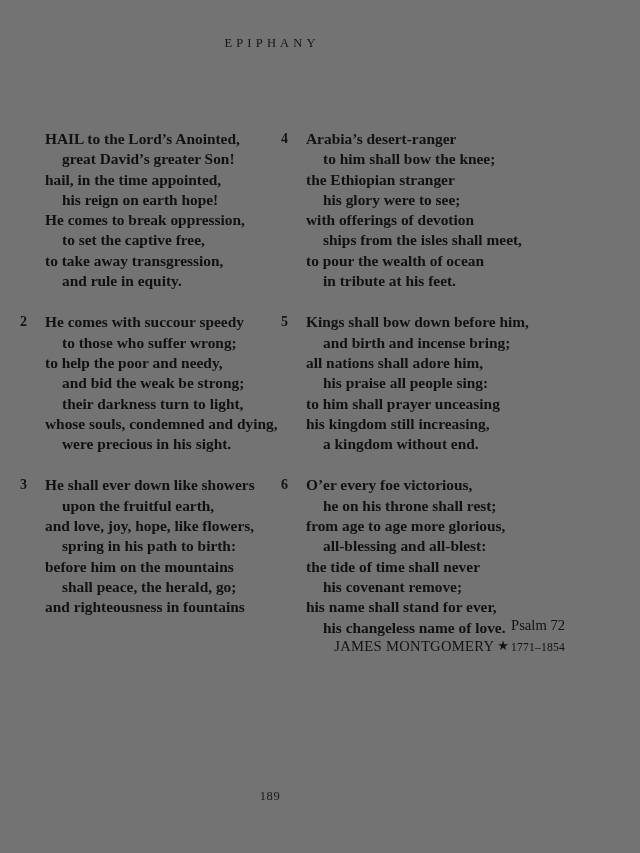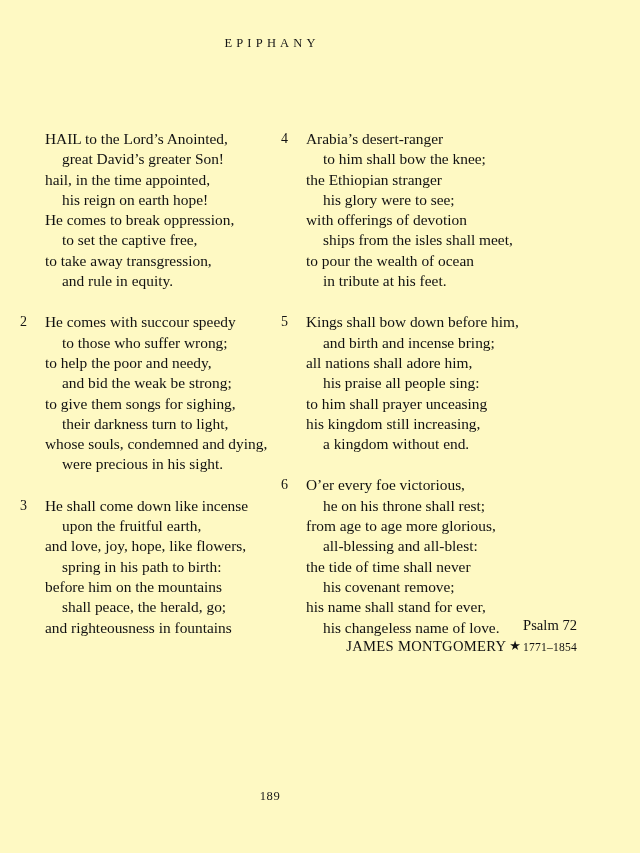--- a/index.html
+++ b/index.html
@@ -11,21 +11,21 @@
     height: 853px;
     background: #ffffff;
     font-family: "Liberation Serif", "DejaVu Serif", serif;
     color: #0d0d0d;
     position: relative;
     overflow: hidden;
   }
   .page {
     position: absolute;
     inset: 0;
-    background: #fef9c3;
+    background: #737373;
   }
 
   
   .running-head {
     position: absolute;
     top: 36px;
     left: 0;
     width: 540px;
     text-align: center;
     font-size: 12.5px;
@@ -36,20 +36,21 @@
     color: #151515;
   }
 
   
   .hymn-body {
     position: absolute;
     top: 129px;
     left: 0;
     width: 640px;
     height: 470px;
+    font-weight: bold;
   }
   .column {
     position: absolute;
     top: 0;
   }
   .column.left  { left: 20px;  width: 255px; }
   .column.right { left: 281px; width: 290px; }
 
   .stanza {
     position: relative;
@@ -75,21 +76,21 @@
     color: #111111;
   }
   .line.indent {
     padding-left: 17px;
   }
 
   
   .attribution {
     position: absolute;
     top: 615px;
-    left: 12px;
+    left: 0;
     width: 565px;
     text-align: right;
   }
   .source-line {
     font-size: 14.6px;
     line-height: 20px;
     color: #121212;
   }
   .author-line {
     font-size: 14.6px;
@@ -148,30 +149,29 @@
             <div class="line indent">and rule in equity.</div>
           </div>
         </div>
         <div class="stanza">
           <div class="stanza-number">2</div>
           <div class="stanza-lines">
             <div class="line">He comes with succour speedy</div>
             <div class="line indent">to those who suffer wrong;</div>
             <div class="line">to help the poor and needy,</div>
             <div class="line indent">and bid the weak be strong;</div>
-            <div class="line">to give them songs for sighing,</div>
             <div class="line indent">their darkness turn to light,</div>
             <div class="line">whose souls, condemned and dying,</div>
             <div class="line indent">were precious in his sight.</div>
           </div>
         </div>
         <div class="stanza">
           <div class="stanza-number">3</div>
           <div class="stanza-lines">
-            <div class="line">He shall come down like incense</div>
+            <div class="line">He shall ever down like showers</div>
             <div class="line indent">upon the fruitful earth,</div>
             <div class="line">and love, joy, hope, like flowers,</div>
             <div class="line indent">spring in his path to birth:</div>
             <div class="line">before him on the mountains</div>
             <div class="line indent">shall peace, the herald, go;</div>
             <div class="line">and righteousness in fountains</div>
           </div>
         </div>
       </div>
     <div class="column right">

